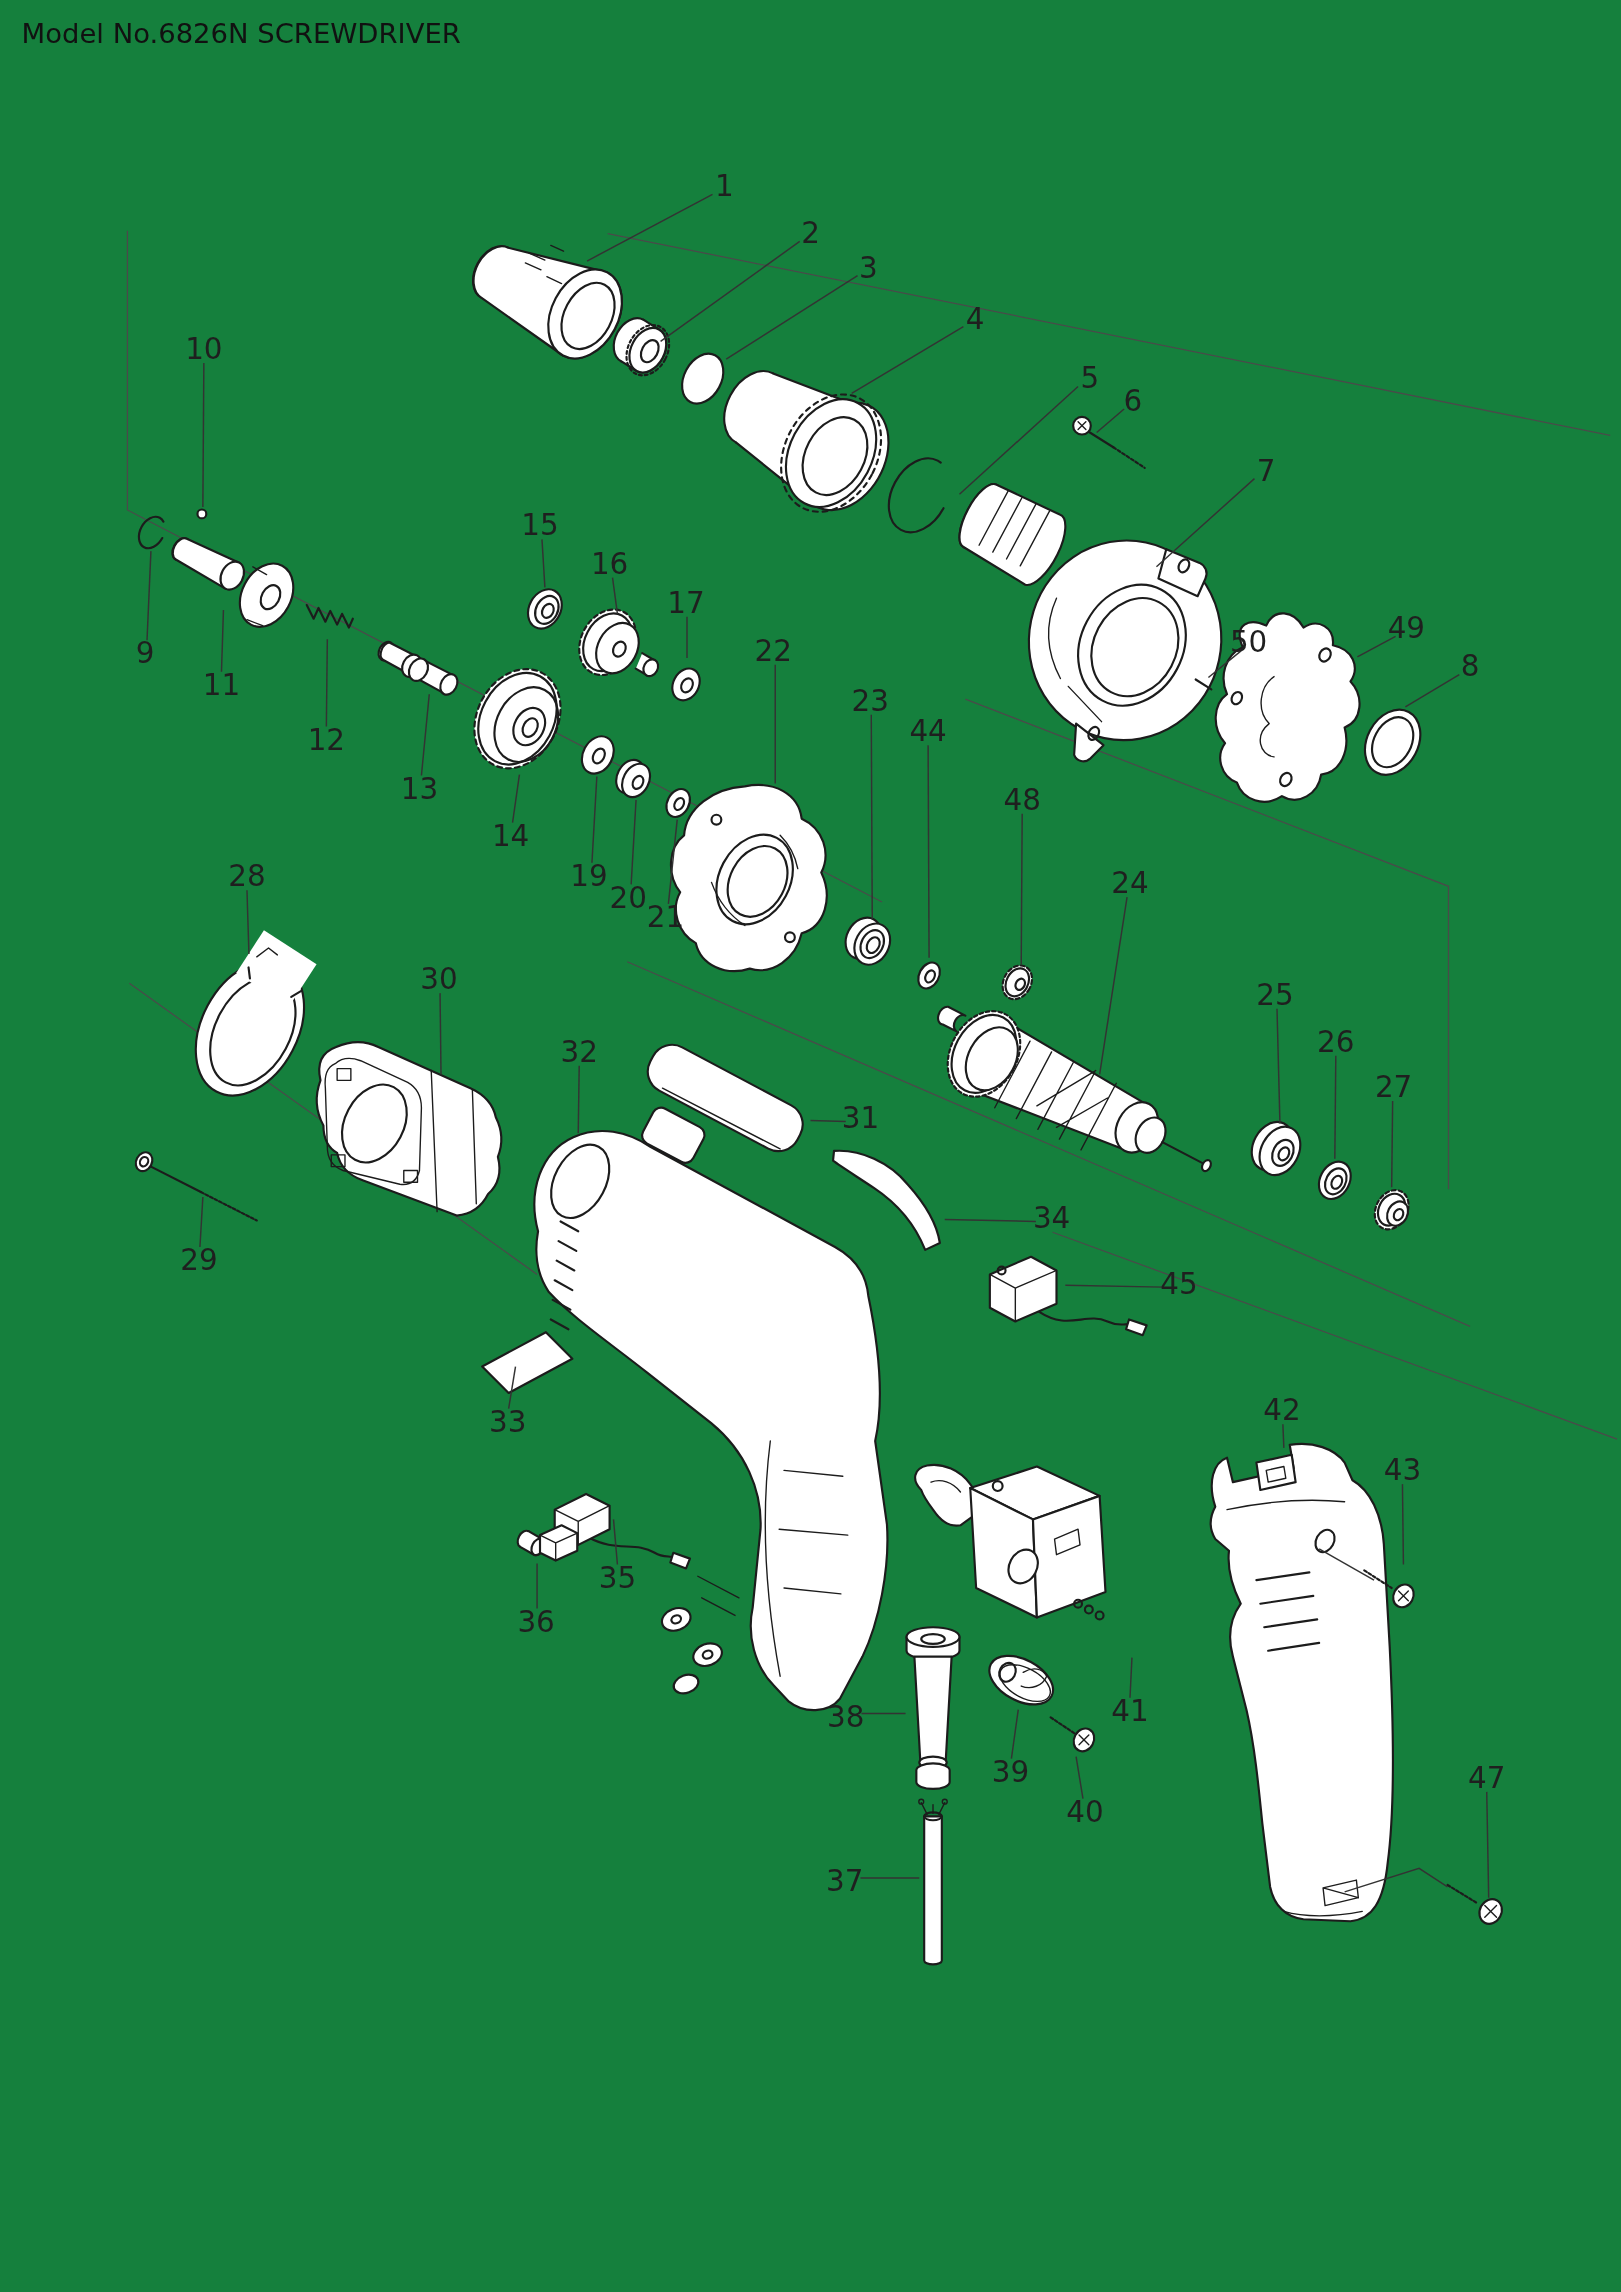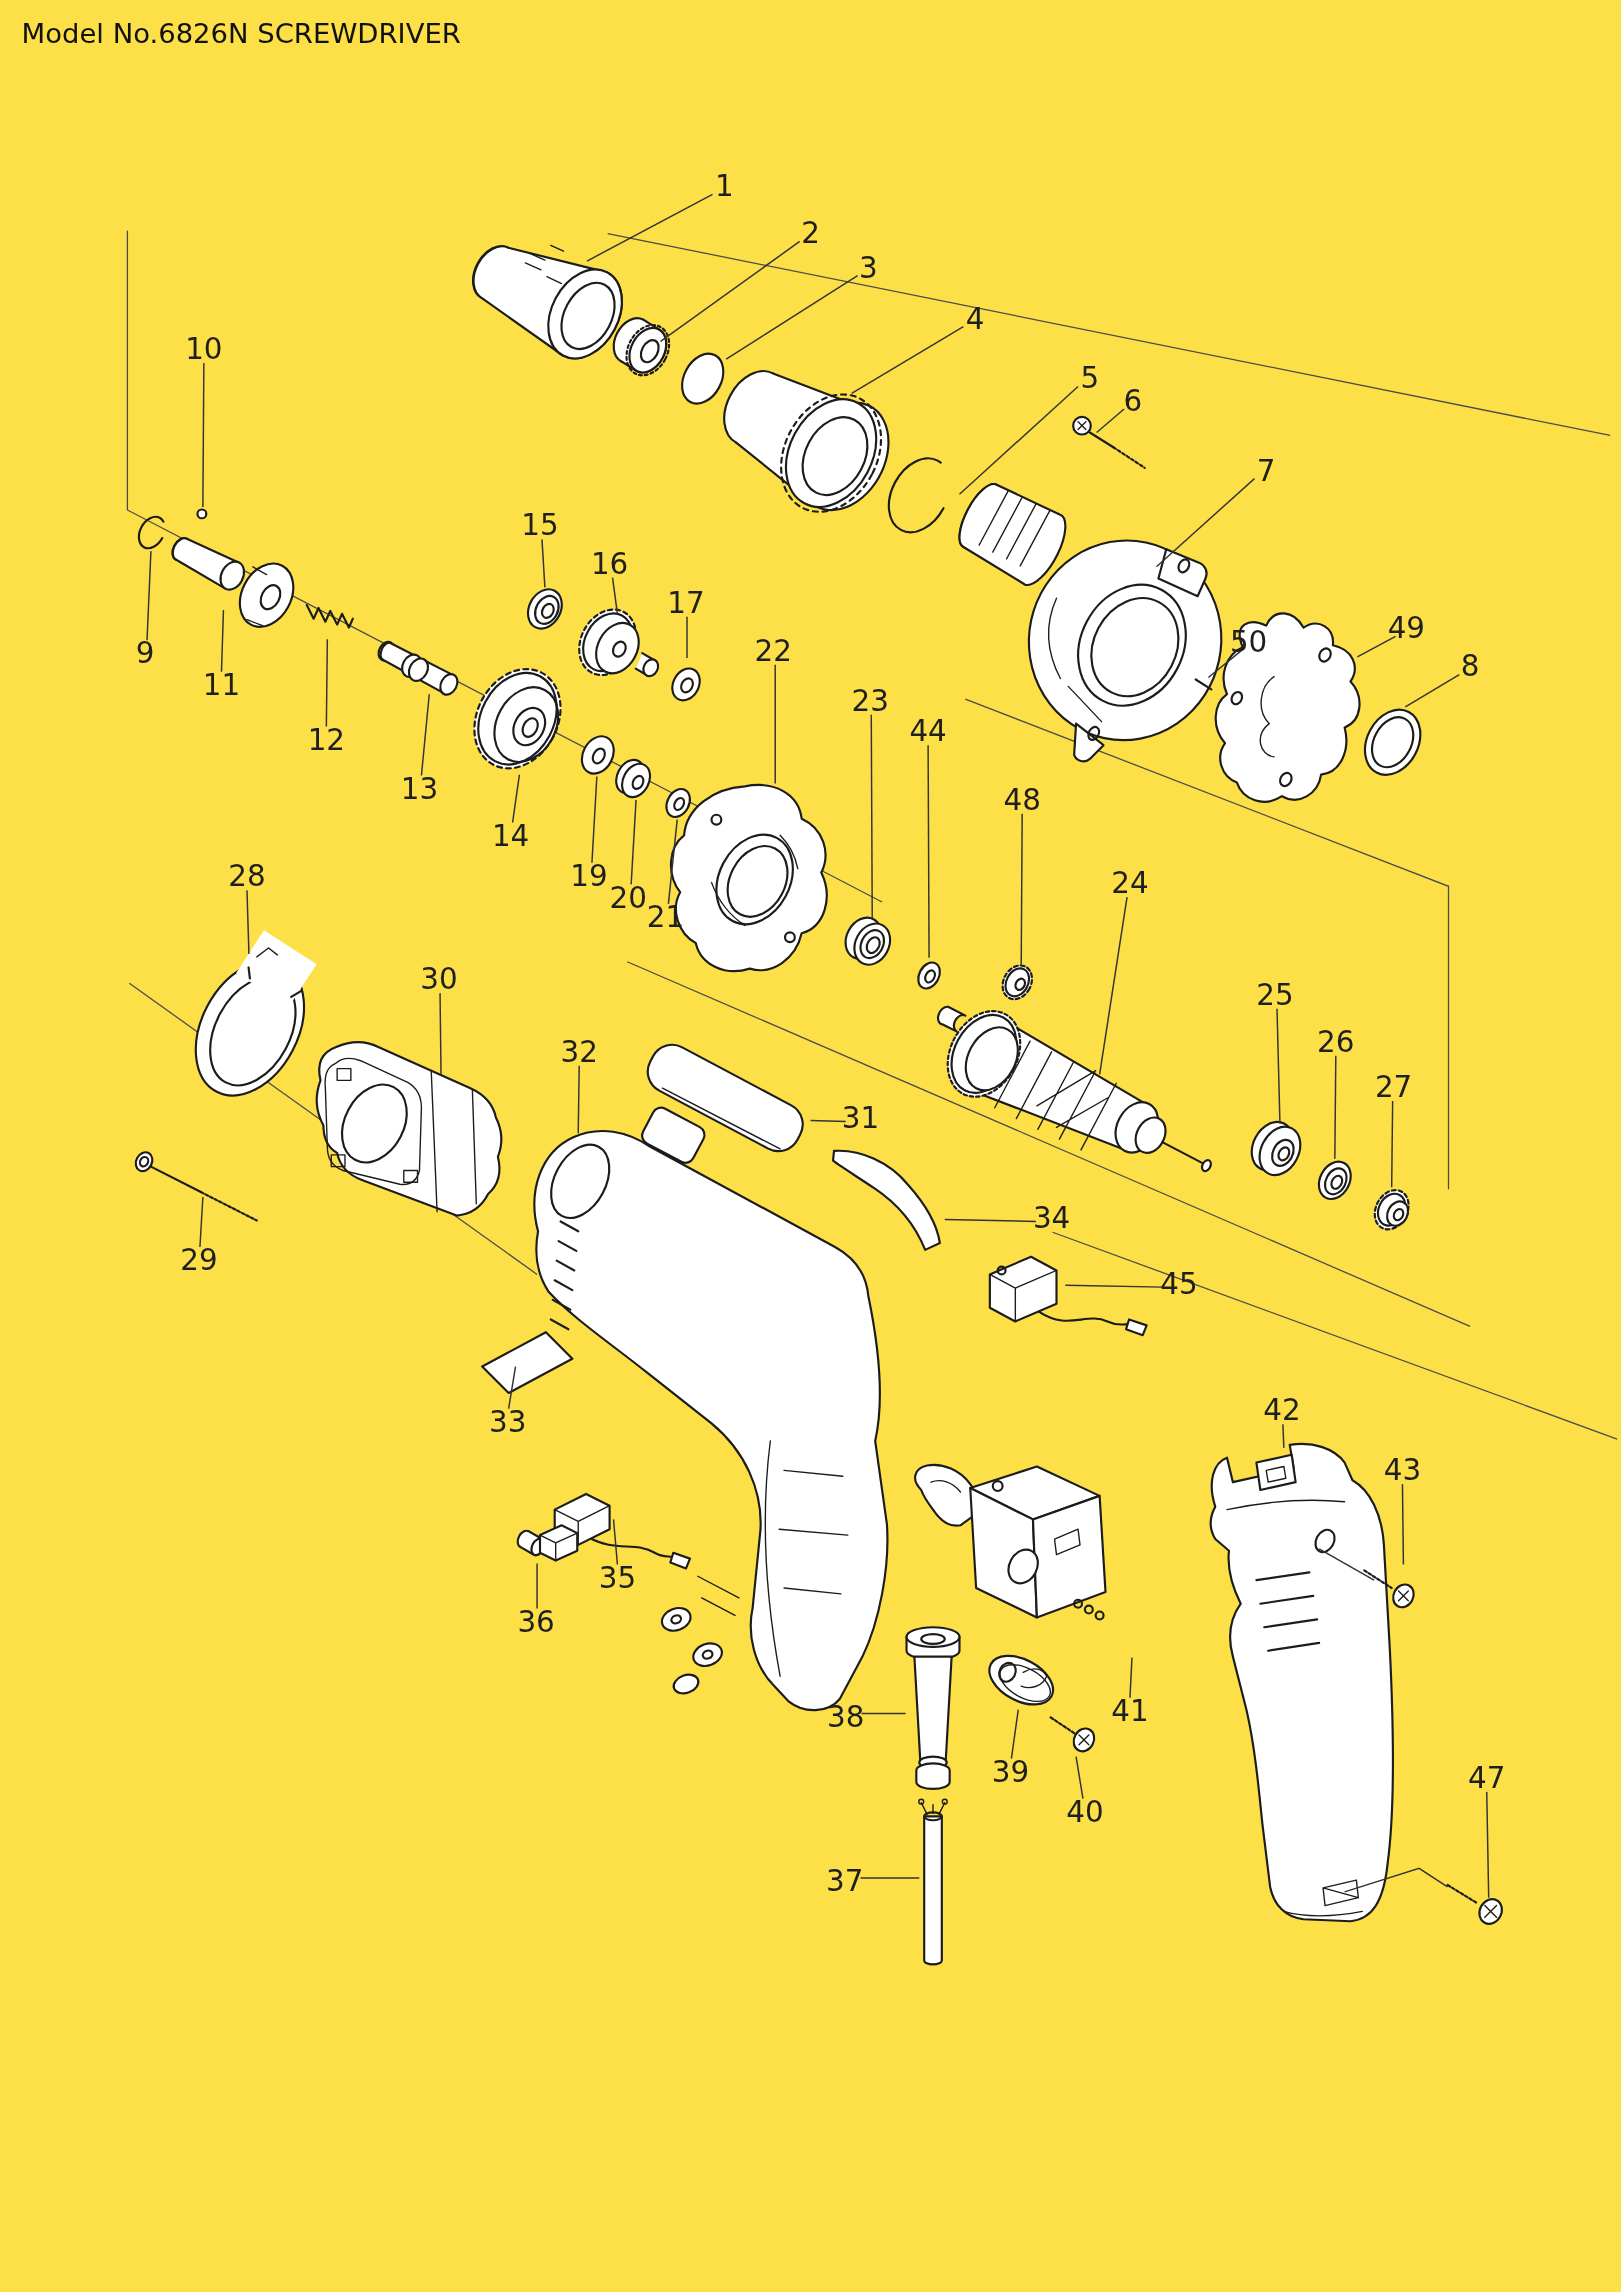--- a/index.html
+++ b/index.html
@@ -1,16 +1,16 @@
 <!DOCTYPE html>
 <html><head>
 <meta charset="utf-8">
 <style>
   html,body{margin:0;padding:0;background:#ffffff;}
-  .page{position:relative;width:1621px;height:2293px;background:#fde047;overflow:hidden;}
+  .page{position:relative;width:1621px;height:2293px;background:#15803d;overflow:hidden;}
   svg{display:block;}
   #art *{fill:none;stroke:#1c1c1c;stroke-width:2.2;stroke-linecap:round;stroke-linejoin:round;}
   #art .f{fill:#ffffff;}
   #art .w{fill:#ffffff;stroke:none;}
   #art .thin{stroke-width:1.4;}
   .bline{stroke:#4a4a4a;stroke-width:1.3;fill:none;}
   .leader{stroke:#333333;stroke-width:1.5;fill:none;}
   .plabel{font-family:"DejaVu Sans",sans-serif;font-size:30px;fill:#1f1f1f;text-anchor:middle;}
   .title{font-family:"DejaVu Sans",sans-serif;font-size:28px;fill:#111111;}
 </style>

